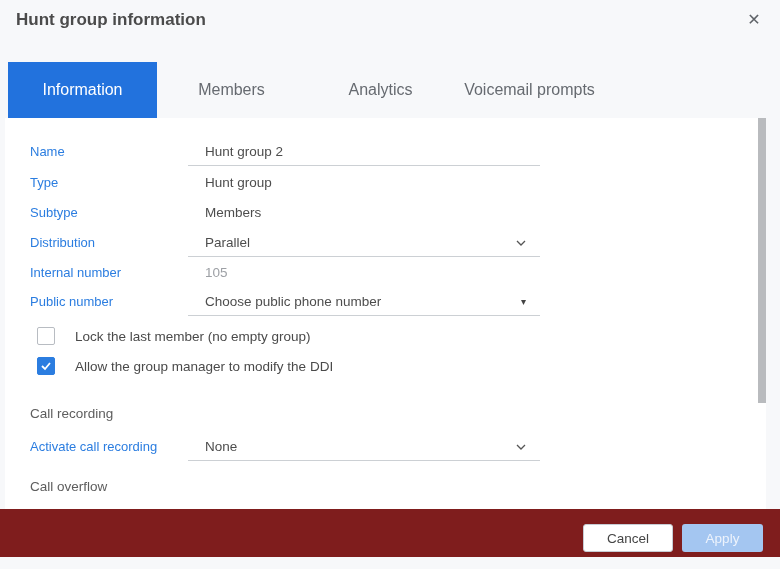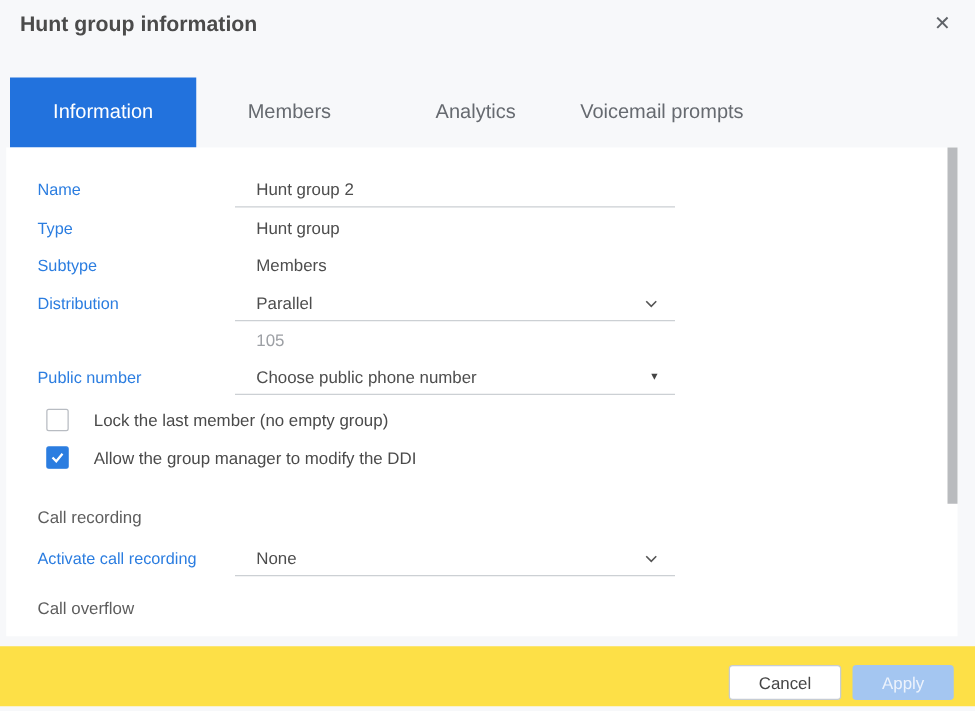--- a/index.html
+++ b/index.html
@@ -63,22 +63,22 @@
     cursor:pointer; flex:0 0 auto;
   }
   .cbox.checked { background:#2b7de0; border-color:#2b7de0; }
   .cblabel { margin-left:20px; font-size:13.5px; color:#4a4a4a; }
   .section-heading {
     position:absolute; left:25px; height:18px; line-height:18px;
     font-size:13.5px; color:#5d5d5d;
   }
   
   .footer {
-    position:absolute; left:0; bottom:4px; width:780px; height:48px;
-    background:#fde047;
+    position:absolute; left:0; bottom:12px; width:780px; height:48px;
+    background:#7f1d1d;
   }
   .btn {
     position:absolute; top:15px; height:28px; border-radius:3px;
     font-size:13.5px; font-family:inherit; cursor:pointer;
     display:flex; align-items:center; justify-content:center;
   }
   .btn-cancel {
     left:583px; width:90px; background:#ffffff;
     border:1px solid #c6ccd4; color:#454545;
   }
@@ -121,20 +121,21 @@
     <span class="flabel">Distribution</span>
     <div class="fvalue underlined">
       <span>Parallel</span>
       <svg class="dd-icon" viewBox="0 0 12 12" fill="none">
         <polyline points="2,4 6,8 10,4" stroke="currentColor" stroke-width="1.3" fill="none"></polyline>
       </svg>
     </div>
   </div>
 
   <div class="row" style="top:141px">
+    <span class="flabel">Internal number</span>
     <div class="fvalue disabled">105</div>
   </div>
 
   <div class="row" style="top:170px">
     <span class="flabel">Public number</span>
     <div class="fvalue underlined">
       <span>Choose public phone number</span>
       <span class="caret-icon">▾</span>
     </div>
   </div>

